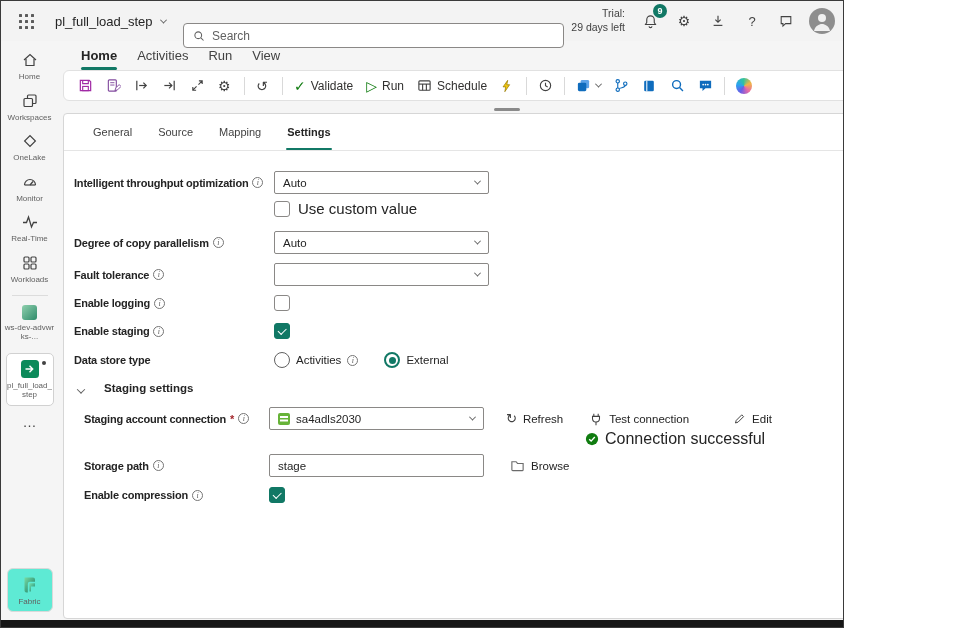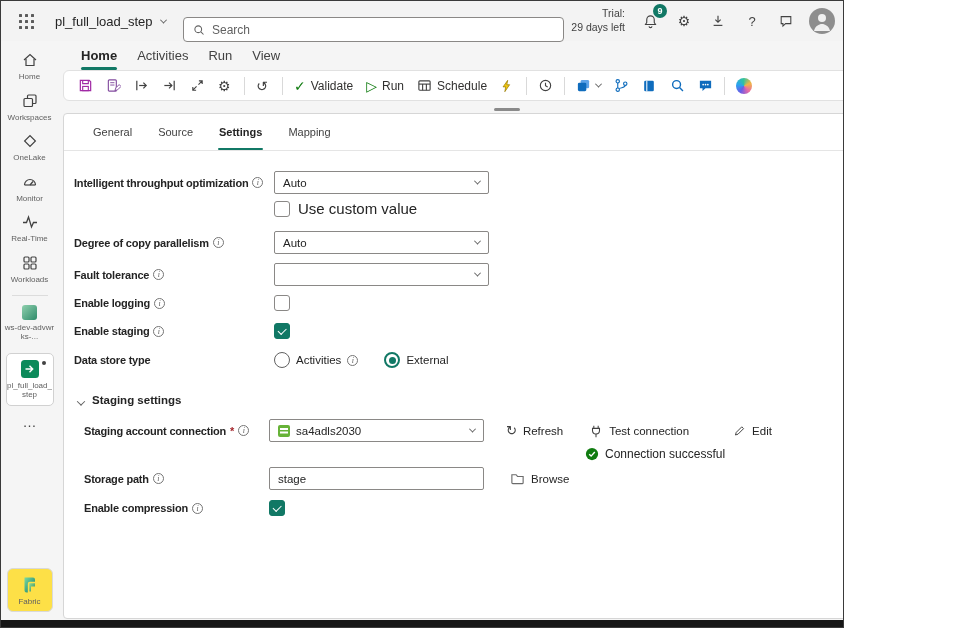--- a/index.html
+++ b/index.html
@@ -6,21 +6,21 @@
   html,body{width:960px;height:628px}
   body{font-family:"Liberation Sans","DejaVu Sans",sans-serif;font-size:12px;color:#242424;background:#fff}
   .viewport{position:relative;width:844px;height:628px;background:#f5f5f5;overflow:hidden;border:1px solid #3a3a3a}
 
   
   .topbar{position:absolute;top:0;left:0;right:0;height:40px;background:#f3f3f3;display:flex;align-items:center;padding:0 10px;gap:6px;z-index:5}
   .waffle{width:30px;height:30px;display:grid;place-items:center;cursor:pointer;border-radius:4px}
   .waffle-grid{display:grid;grid-template-columns:repeat(3,3px);grid-template-rows:repeat(3,3px);gap:3px}
   .waffle-grid i{background:#5c5c5c;border-radius:.5px}
   .app-title{display:flex;align-items:center;gap:8px;font-size:13px;color:#242424;padding:4px 8px;border-radius:4px;cursor:pointer}
-  .searchbox{position:absolute;left:182px;top:16px;width:381px;height:25px;background:#fff;border:1px solid #8a8886;border-radius:4px;display:flex;align-items:center;padding:0 9px;gap:7px;color:#616161}
+  .searchbox{position:absolute;left:182px;top:22px;width:381px;height:25px;background:#fff;border:1px solid #8a8886;border-radius:4px;display:flex;align-items:center;padding:0 9px;gap:7px;color:#616161}
   .searchbox input{border:none;outline:none;flex:1;font-size:12px;background:transparent;color:#242424}
   .searchbox input::placeholder{color:#616161}
   .topbar-right{position:absolute;right:8px;top:0;height:40px;display:flex;align-items:center;gap:4px}
   .trial{font-size:10.5px;color:#424242;text-align:right;line-height:1.3;margin-right:6px}
   .tb-btn{width:30px;height:30px;display:grid;place-items:center;position:relative;color:#424242;cursor:pointer;border-radius:4px;font-size:14px}
   .badge{position:absolute;top:-2px;right:-2px;background:#117865;color:#fff;font-size:9px;min-width:14px;height:14px;border-radius:7px;display:grid;place-items:center;padding:0 3px;font-weight:bold}
   .avatar{width:26px;height:26px;border-radius:50%;background:#8e8e8e;display:grid;place-items:center;overflow:hidden;margin-left:4px;cursor:pointer}
 
   
   .ribbon-tabs{position:absolute;left:57px;top:40px;right:0;height:28px;display:flex;align-items:center;padding-left:13px}
@@ -43,21 +43,21 @@
   
   .sidebar{position:absolute;left:0;top:40px;width:57px;bottom:7px;background:#f5f5f5;display:flex;flex-direction:column;align-items:center;padding-top:6px;gap:1px;z-index:4}
   .side-item{width:54px;padding:4px 0 5px;display:flex;flex-direction:column;align-items:center;gap:3px;color:#424242;cursor:pointer;border-radius:4px}
   .side-item svg{flex:0 0 auto}
   .side-lbl{font-size:8px;color:#616161;text-align:center;line-height:1.2;max-width:52px;word-break:break-all}
   .side-divider{width:36px;height:1px;background:#dcdcdc;margin:4px 0}
   .ws-avatar{width:15px;height:15px;border-radius:3px;background:linear-gradient(135deg,#8fd0ae,#2e8b6a)}
   .side-item.active-card{background:#fff;border:1px solid #d1d1d1;margin:5px 0;padding:6px 0 5px;position:relative;width:48px;border-radius:5px}
   .active-dot{position:absolute;top:7px;right:7px;width:4px;height:4px;border-radius:50%;background:#424242}
   .side-more{font-size:14px;color:#424242;padding:2px 0 6px;cursor:pointer}
-  .fabric-card{margin-top:auto;margin-bottom:8px;width:46px;background:#fde047;border:1px solid #d9d9d9;border-radius:6px;display:flex;flex-direction:column;align-items:center;padding:6px 0 4px;gap:2px;cursor:pointer}
+  .fabric-card{margin-top:auto;margin-bottom:8px;width:46px;background:#5eead4;border:1px solid #d9d9d9;border-radius:6px;display:flex;flex-direction:column;align-items:center;padding:6px 0 4px;gap:2px;cursor:pointer}
 
   
   .panel{position:absolute;left:62px;top:112px;width:887px;height:506px;background:#fff;border:1px solid #d6d6d6;border-radius:4px;z-index:3}
   .panel-handle{position:absolute;left:50%;top:-6px;transform:translateX(-50%);width:26px;height:3px;background:#8a8a8a;border-radius:2px;cursor:row-resize}
   .ptabs{display:flex;align-items:center;height:37px;padding:0 10px 0 16px;border-bottom:1px solid #e5e5e5}
   .ptab{padding:0 13px;font-size:11px;color:#424242;cursor:pointer;position:relative;height:100%;display:flex;align-items:center}
   .ptab.active{font-weight:bold;color:#242424}
   .ptab.active::after{content:"";position:absolute;left:12px;right:12px;bottom:0;height:2.5px;background:#117865;border-radius:2px}
   .ptabs-collapse{margin-left:auto;width:24px;height:24px;display:grid;place-items:center;cursor:pointer}
 
@@ -76,27 +76,27 @@
   .tinput{width:215px;height:23px;border:1px solid #8a8886;border-radius:2px;background:#fff;padding:0 8px;font-size:11.5px;color:#242424;font-family:inherit;outline:none}
 
   .cb{width:16px;height:16px;border:1px solid #8a8886;border-radius:3px;background:#fff;flex:0 0 16px;cursor:pointer;position:relative}
   .cb.checked{background:#117865;border-color:#117865}
   .cb.checked::after{content:"";position:absolute;left:3px;top:4px;width:7px;height:3.5px;border-left:1.8px solid #fff;border-bottom:1.8px solid #fff;transform:rotate(-45deg)}
   .radio{width:16px;height:16px;border-radius:50%;border:1px solid #616161;background:#fff;flex:0 0 16px;cursor:pointer;position:relative}
   .radio.selected{border:2px solid #117865}
   .radio.selected::after{content:"";position:absolute;inset:2.5px;border-radius:50%;background:#117865}
   .opt{display:flex;align-items:center;gap:6px;font-size:11.5px;color:#242424}
 
-  .section-hdr{display:flex;align-items:flex-end;gap:8px;margin:26px 0 13px;padding-left:4px;cursor:pointer}
+  .section-hdr{display:flex;align-items:flex-end;gap:20px;margin:14px 0 13px;padding-left:4px;cursor:pointer}
   .section-hdr .ltx{font-weight:bold;font-size:11.5px}
 
   .inline-btn{display:flex;align-items:center;gap:6px;font-size:11.5px;color:#242424;cursor:pointer;white-space:nowrap}
   .frow-col{display:flex;flex-direction:column;margin-bottom:6px}
   .conn-line{display:flex;align-items:center}
-  .status-line{display:flex;align-items:center;gap:6px;margin-left:501px;margin-top:5px;font-size:12px;color:#242424}
+  .status-line{display:flex;align-items:center;gap:6px;margin-left:501px;font-size:16px;color:#242424}
   .stor-icon{width:12px;height:12px;border-radius:2px;background:#67b338;position:relative;flex:0 0 12px}
   .stor-icon::after{content:"";position:absolute;left:2px;right:2px;top:3.5px;height:1.5px;background:#fff;box-shadow:0 3.5px 0 #fff}
 
   .bottom-strip{position:absolute;left:0;right:0;bottom:0;height:7px;background:#161616;z-index:6}
 </style>
 </head>
 <body>
 
 <div class="viewport">
 
@@ -355,22 +355,22 @@
       <span class="side-lbl">Fabric</span>
     </div>
   </aside>
 
   <main class="panel">
     <div class="panel-handle"></div>
 
     <div class="ptabs">
       <div class="ptab">General</div>
       <div class="ptab">Source</div>
+      <div class="ptab">Mapping</div>
       <div class="ptab active">Settings</div>
-      <div class="ptab">Mapping</div>
       <div class="ptabs-collapse">
           <span class="cv"></span>
         </div>
     </div>
 
     <div class="form">
 
       <div class="frow">
         <div class="flabel">
           <span class="ltx">Intelligent throughput optimization</span>

